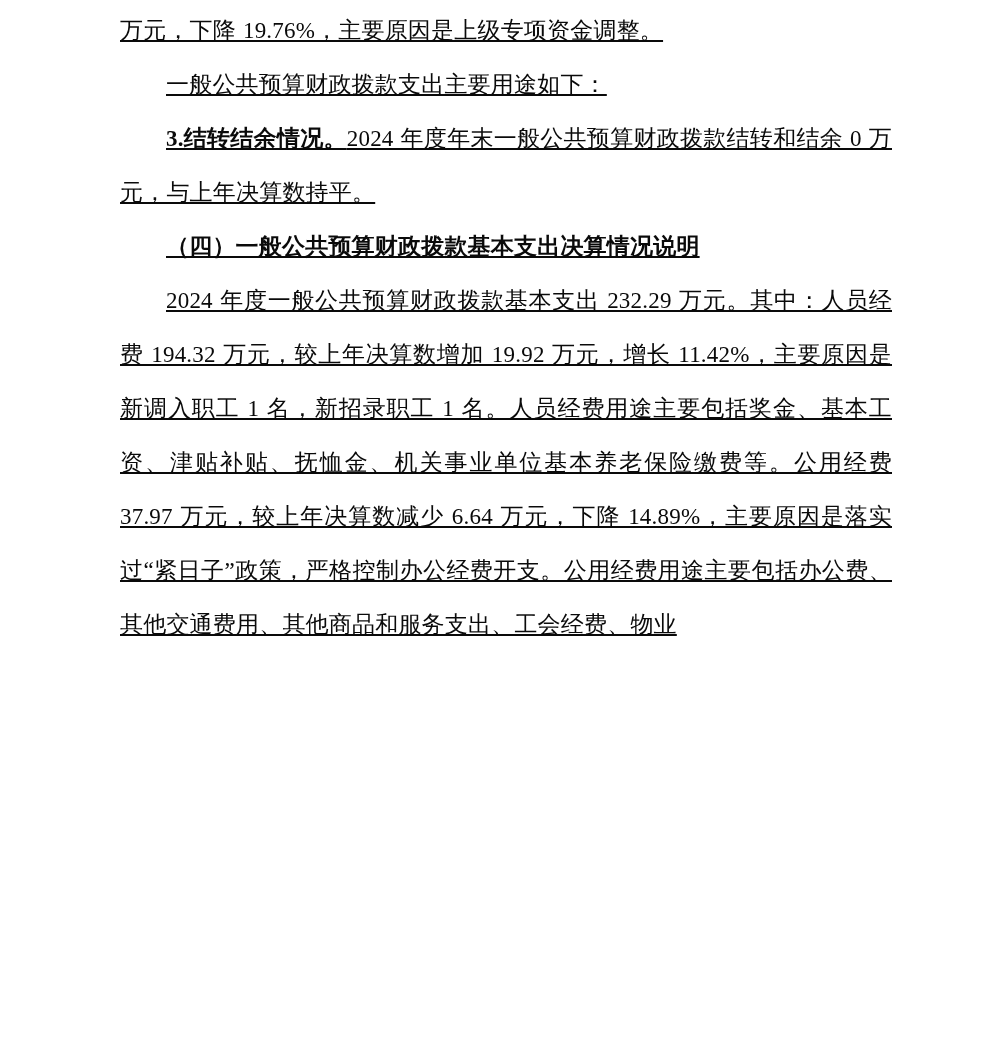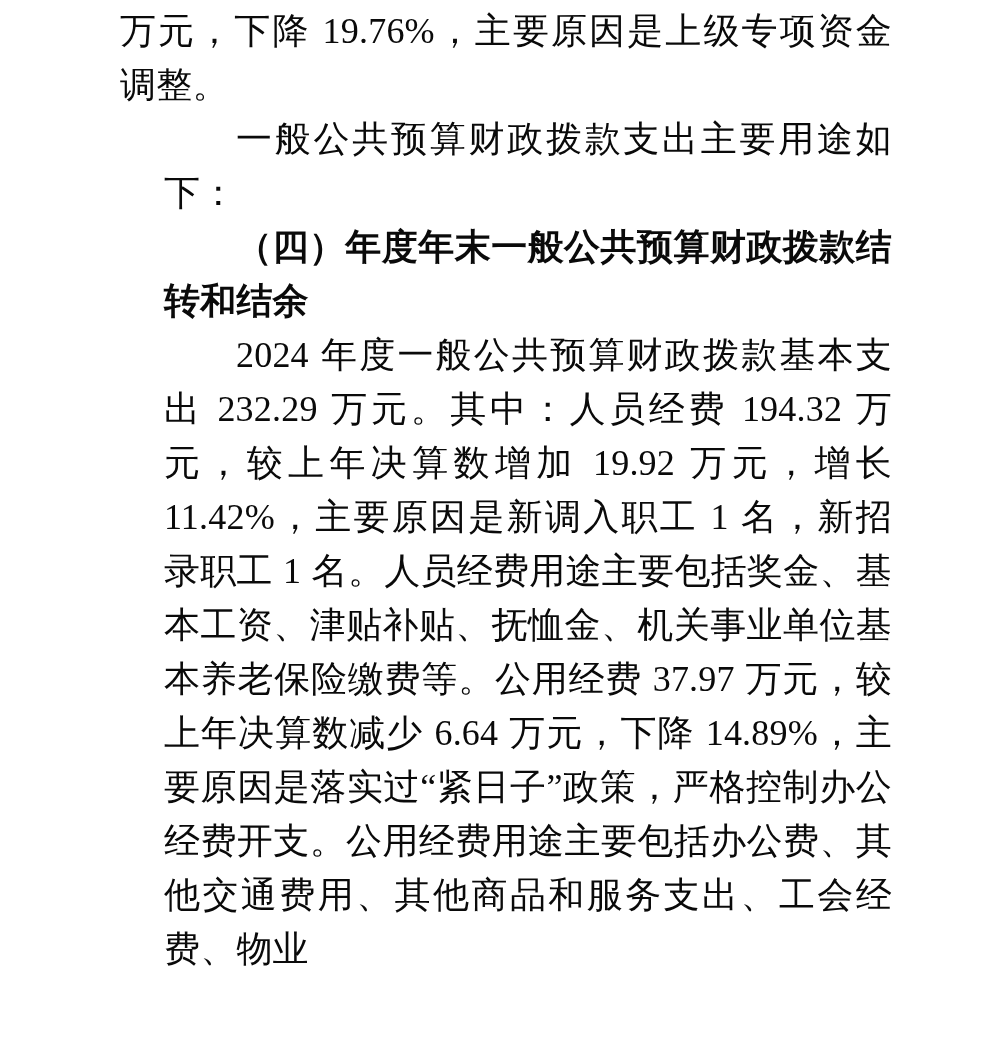--- a/index.html
+++ b/index.html
@@ -19,30 +19,30 @@
     width: 1000px;
     height: 1056px;
     box-sizing: border-box;
     padding: 0 108px 0 120px;
   }
   .doc-body {
     padding-top: 4px;
   }
   p.para {
     margin: 0 0 0 0;
-    font-size: 36px;
+    font-size: 23px;
     line-height: 54px;
     text-align: justify;
     text-justify: inter-ideograph;
     letter-spacing: 0.2px;
     word-spacing: 1px;
+    text-decoration: underline;
   }
   p.indent {
     text-indent: 2em;
-    margin-left: 44px;
   }
   .b {
     font-weight: bold;
   }
   .heading {
     font-weight: bold;
   }
   
   .cont {
     text-indent: 0;
@@ -54,19 +54,20 @@
 <div class="page">
   <div class="doc-body">
 
     <p class="para cont">万元，下降 19.76%，主要原因是上级专项资金调整。</p>
 
     <p class="para indent">一般公共预算财政拨款支出主要用途如下：</p>
 
 
 
 
+    <p class="para indent"><span class="b">3.结转结余情况。</span><span>2024 年度年末一般公共预算财政拨款结转和结余 0 万元，与上年决算数持平。</span></p>
 
-    <p class="para indent heading">（四）年度年末一般公共预算财政拨款结转和结余</p>
+    <p class="para indent heading">（四）一般公共预算财政拨款基本支出决算情况说明</p>
 
     <p class="para indent">2024 年度一般公共预算财政拨款基本支出 232.29 万元。其中：人员经费 194.32 万元，较上年决算数增加 19.92 万元，增长 11.42%，主要原因是新调入职工 1 名，新招录职工 1 名。人员经费用途主要包括奖金、基本工资、津贴补贴、抚恤金、机关事业单位基本养老保险缴费等。公用经费 37.97 万元，较上年决算数减少 6.64 万元，下降 14.89%，主要原因是落实过“紧日子”政策，严格控制办公经费开支。公用经费用途主要包括办公费、其他交通费用、其他商品和服务支出、工会经费、物业</p>
 
   </div>
 </div>
 
 </body></html>

